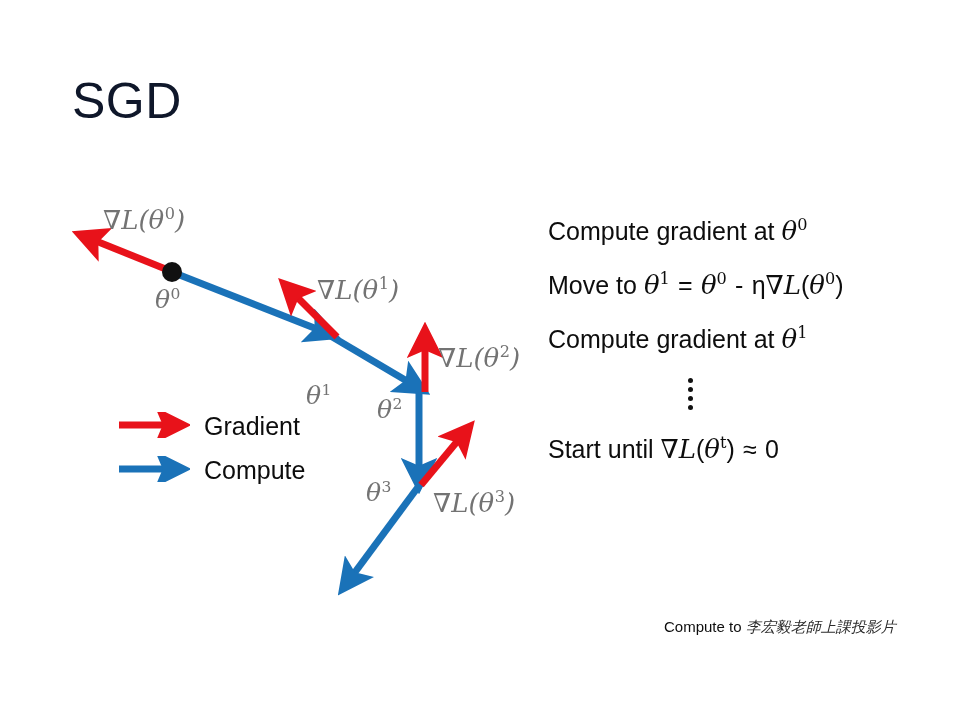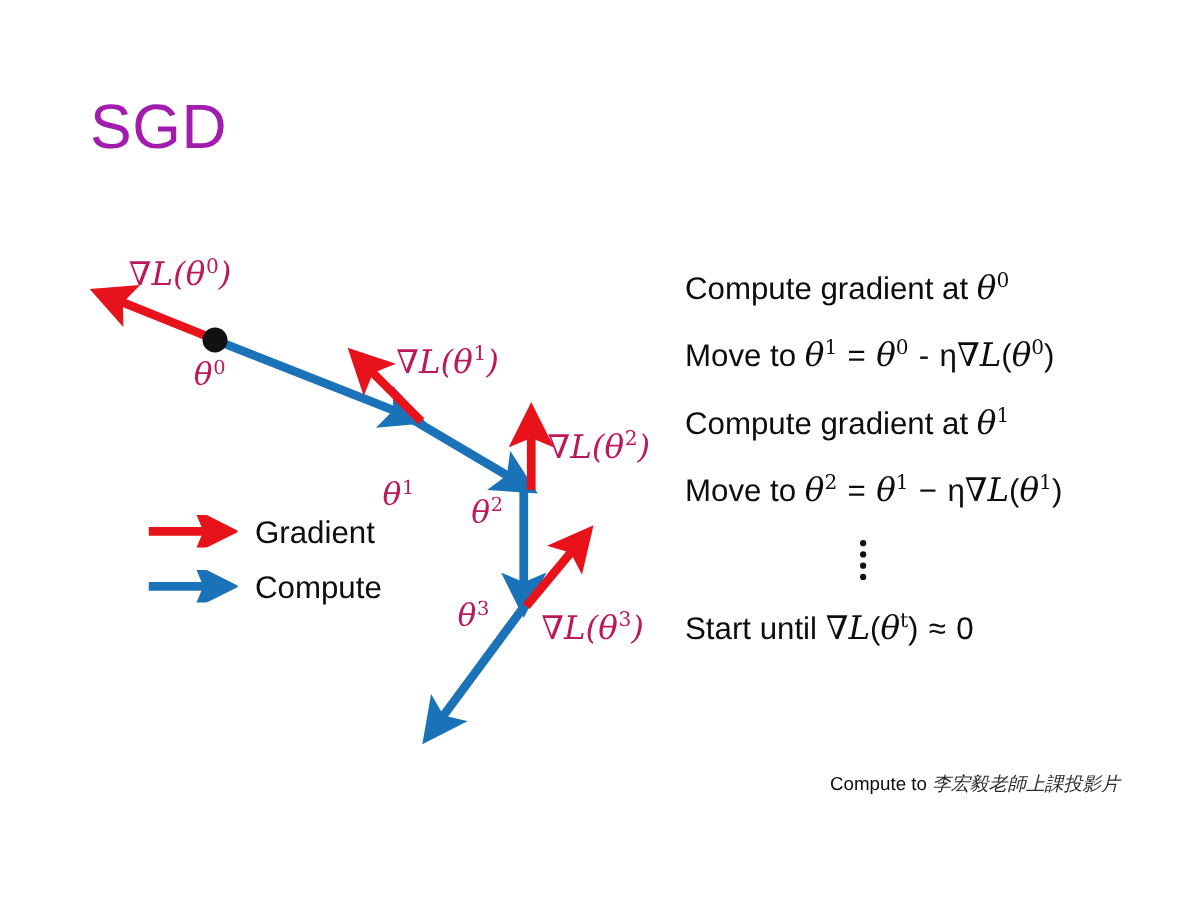--- a/index.html
+++ b/index.html
@@ -26,21 +26,21 @@
 
   
   #slide-title {
     position: absolute;
     left: 72px;
     top: 74px;
     font-size: 50px;
     font-weight: 300;
     letter-spacing: 0.5px;
     line-height: 1.1;
-    color: #a21caf;
+    color: #0f172a;
     white-space: nowrap;
   }
 
   
   #diagram {
     position: absolute;
     left: 55px;
     top: 185px;
     width: 500px;
     height: 420px;
@@ -51,21 +51,21 @@
     width: 500px;
     height: 420px;
     overflow: visible;
   }
 
   
   .mathlabel {
     position: absolute;
     font-family: "DejaVu Serif", serif;
     font-style: italic;
-    color: #be185d;
+    color: #737373;
     white-space: nowrap;
     line-height: 1;
     text-align: center;
   }
   .mathlabel sup {
     font-size: 0.62em;
     font-style: normal;
     vertical-align: super;
     line-height: 0;
     margin-left: 0.5px;
@@ -268,21 +268,20 @@
 
   <div id="steps">
 
 
     <div class="step-line"><span>Compute gradient at </span><span class="m"><span>θ</span><sup>0</sup></span></div>
 
     <div class="step-line"><span>Move to </span><span class="m"><span>θ</span><sup>1</sup>&nbsp;<span class="op">=</span>&nbsp;<span>θ</span><sup>0</sup>&nbsp;<span class="op">-</span>&nbsp;<span class="eta">η</span><span class="nab">∇</span><span>L</span><span class="op">(</span><span>θ</span><sup>0</sup><span class="op">)</span></span></div>
 
     <div class="step-line"><span>Compute gradient at </span><span class="m"><span>θ</span><sup>1</sup></span></div>
 
-    <div class="step-line"><span>Move to </span><span class="m"><span>θ</span><sup>2</sup>&nbsp;<span class="op">=</span>&nbsp;<span>θ</span><sup>1</sup>&nbsp;<span class="op">−</span>&nbsp;<span class="eta">η</span><span class="nab">∇</span><span>L</span><span class="op">(</span><span>θ</span><sup>1</sup><span class="op">)</span></span></div>
 
     <div id="vdots">
       <span class="dotcol">
         <span></span><span></span><span></span><span></span>
       </span>
     </div>
 
     <div class="step-line"><span>Start until </span><span class="m"><span class="nab">∇</span><span>L</span><span class="op">(</span><span>θ</span><sup>t</sup><span class="op">)</span>&nbsp;<span class="op">≈</span>&nbsp;<span class="op">0</span></span></div>
   </div>
 

